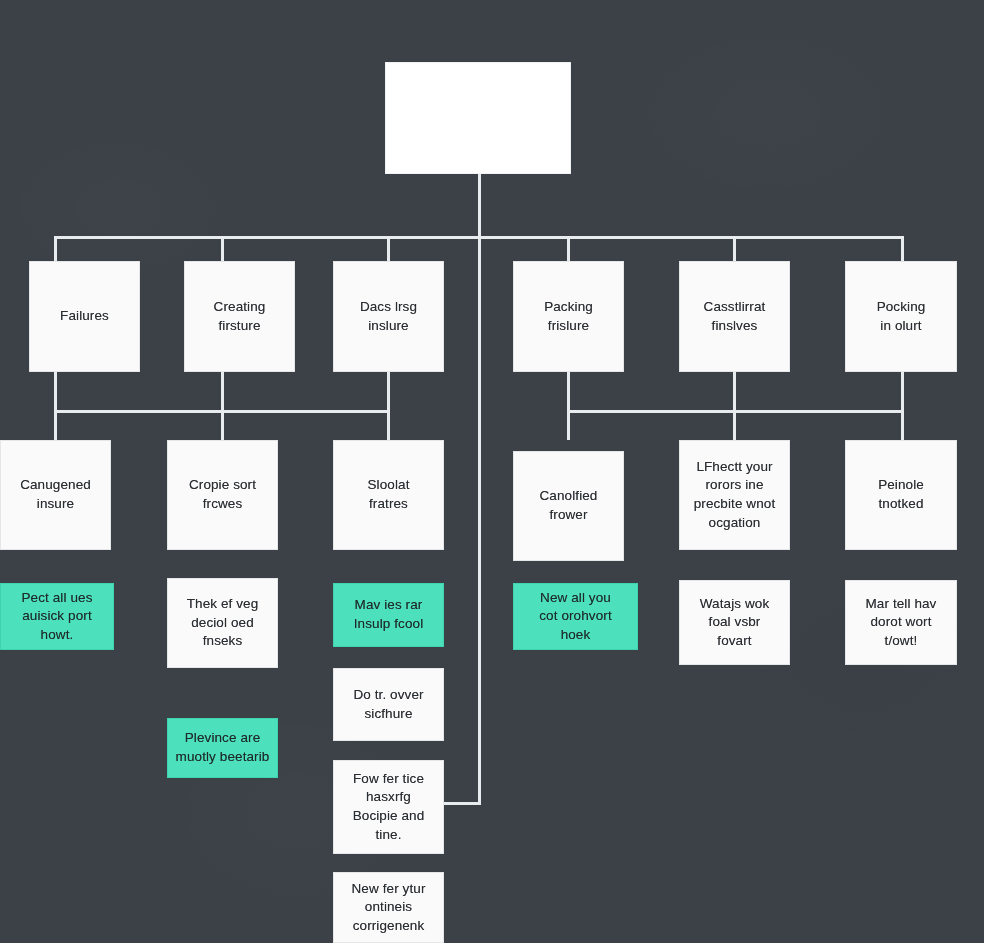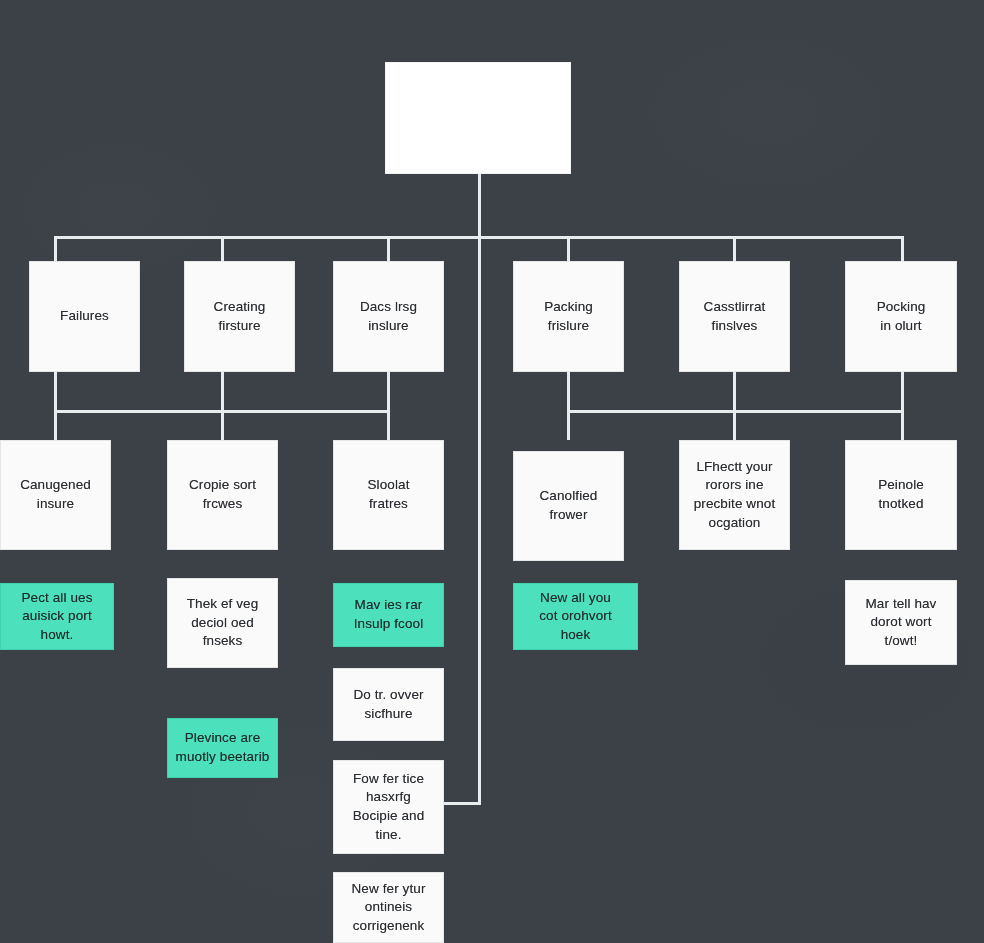--- a/index.html
+++ b/index.html
@@ -151,20 +151,23 @@
   </div>
   <div class="node" style="left:167px; top:578px; width:111px; height:90px;">
     <span class="label">Thek ef veg<br>deciol oed<br>fnseks</span>
   </div>
   <div class="node accent" style="left:333px; top:583px; width:111px; height:64px;">
     <span class="label">Mav ies rar<br>Insulp fcool</span>
   </div>
   <div class="node accent" style="left:513px; top:583px; width:125px; height:67px;">
     <span class="label">New all you<br>cot orohvort<br>hoek</span>
   </div>
+  <div class="node" style="left:679px; top:580px; width:111px; height:85px;">
+    <span class="label">Watajs wok<br>foal vsbr<br>fovart</span>
+  </div>
   <div class="node" style="left:845px; top:580px; width:112px; height:85px;">
     <span class="label">Mar tell hav<br>dorot wort<br>t/owt!</span>
   </div>
 
   <div class="node accent" style="left:167px; top:718px; width:111px; height:60px;">
     <span class="label">Plevince are<br>muotly beetarib</span>
   </div>
   <div class="node" style="left:333px; top:668px; width:111px; height:73px;">
     <span class="label">Do tr. ovver<br>sicfhure</span>
   </div>

